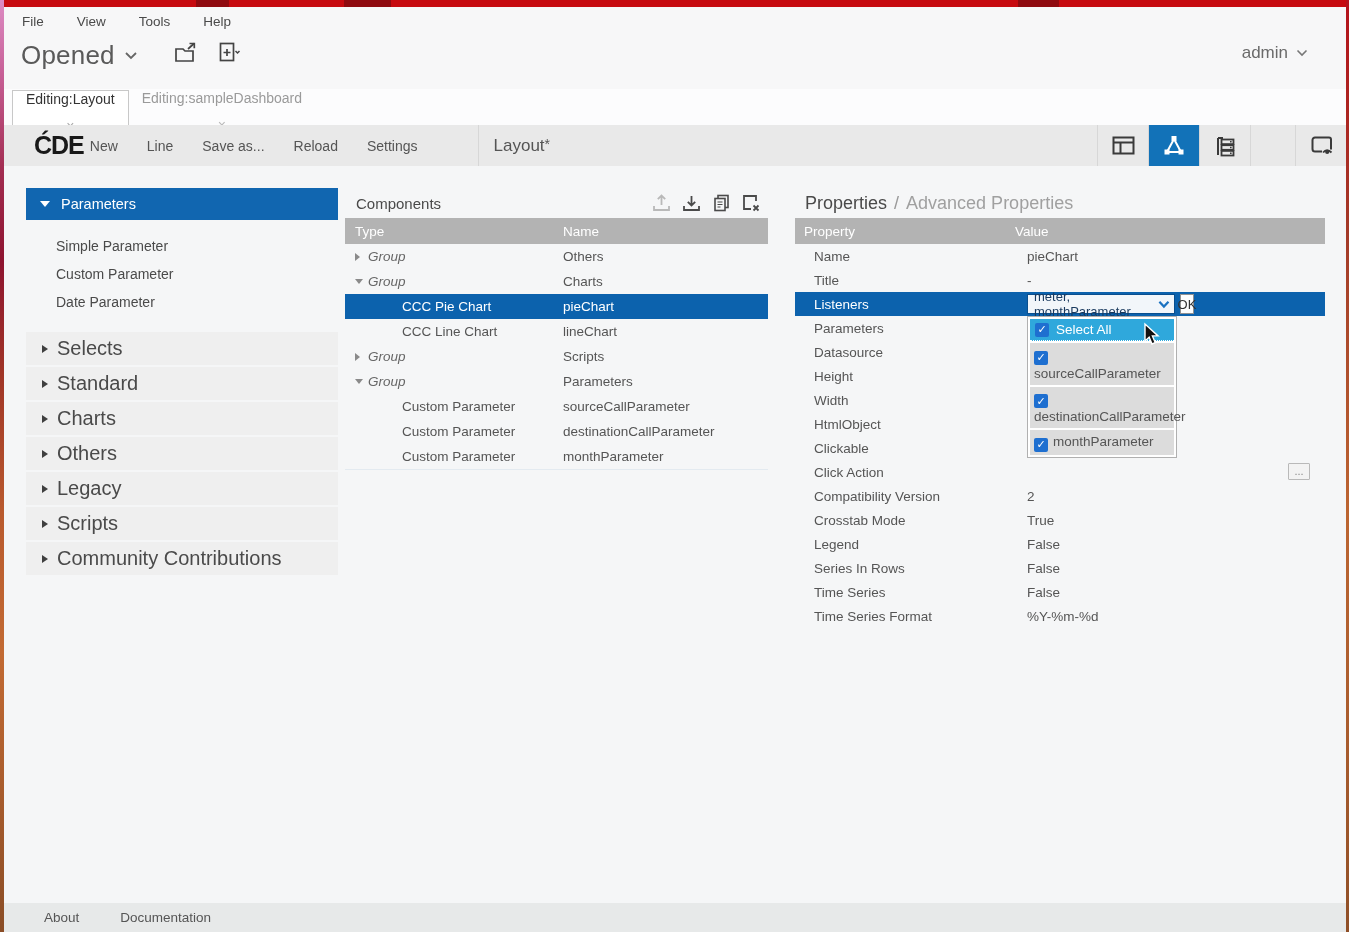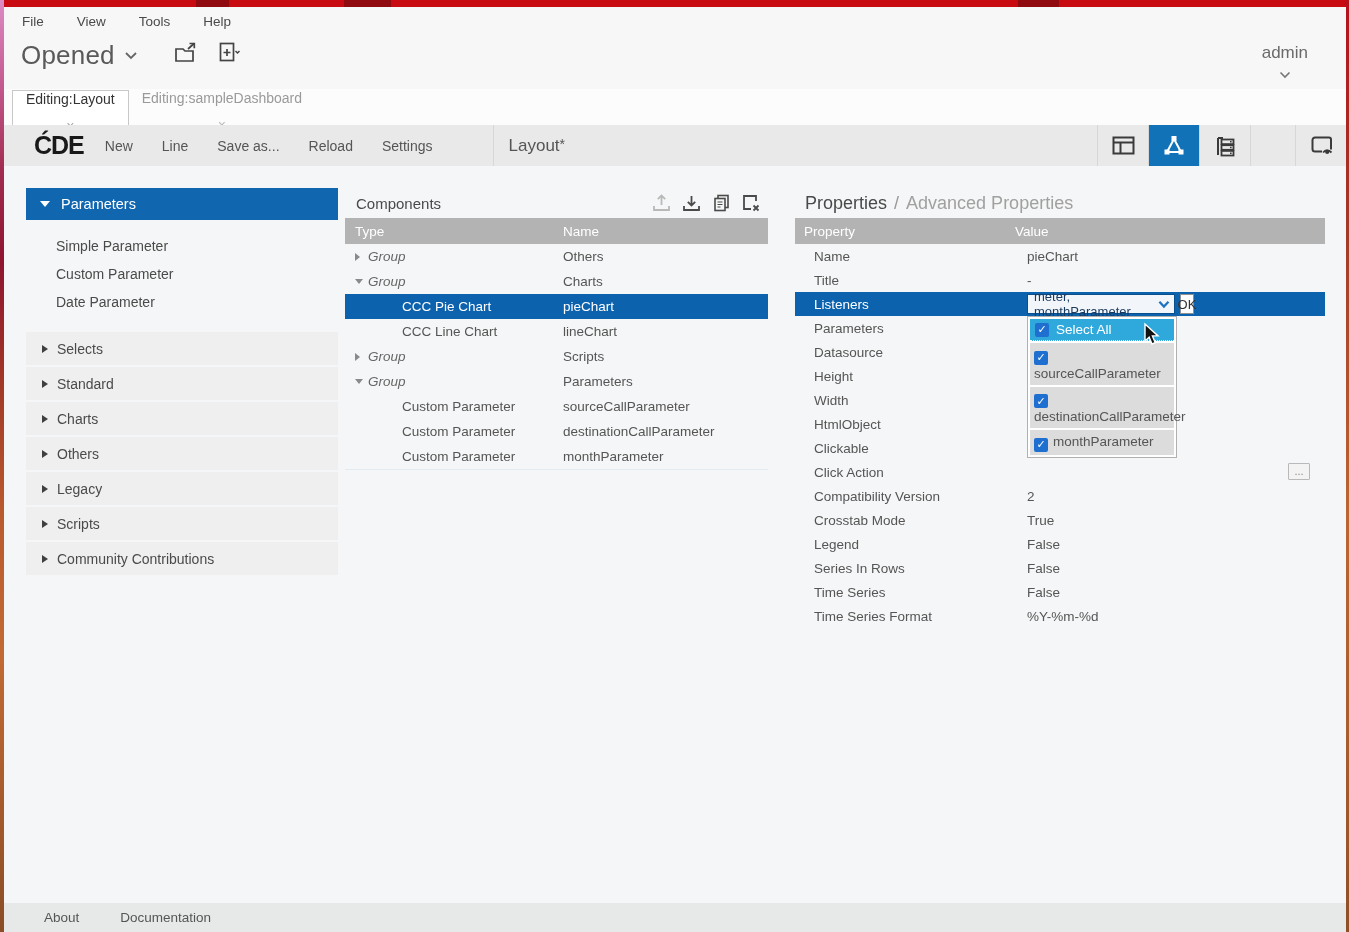--- a/index.html
+++ b/index.html
@@ -18,53 +18,53 @@
     background:linear-gradient(90deg,#c70b10 0%,#c70b10 14.5%,#8f0b10 14.5%,#8f0b10 17%,#c70b10 17%,#c70b10 25.5%,#8f0b10 25.5%,#8f0b10 29%,#c70b10 29%,#c70b10 75.5%,#8f0b10 75.5%,#8f0b10 78.5%,#c70b10 78.5%,#c70b10 100%);}
 
   
   .header{position:absolute;left:4px;right:3px;top:7px;height:82px;background:#f7f7f8;}
   .menubar{display:flex;gap:33px;padding:7px 0 0 18px;font-size:13.5px;color:#4a4a4a;}
   .menubar span{cursor:default;}
   .opened-row{position:relative;height:52px;display:flex;align-items:center;padding-left:17px;}
   .opened-label{font-size:26px;color:#5a5a5a;letter-spacing:.2px;}
   .caret{margin-left:9px;display:inline-block;}
   .hdr-icons{display:flex;align-items:center;gap:18px;margin-left:36px;}
-  .admin{position:absolute;right:38px;top:14px;font-size:17px;color:#6a6a6a;display:flex;align-items:center;gap:8px;flex-direction:column;}
+  .admin{position:absolute;right:38px;top:14px;font-size:17px;color:#6a6a6a;display:flex;align-items:center;gap:8px;}
 
   
   .tabbar{position:absolute;left:4px;right:3px;top:89px;height:36px;background:#fcfcfd;display:flex;align-items:flex-end;}
   .tab{height:35px;display:flex;align-items:center;gap:12px;padding:0 13px;font-size:14px;box-sizing:border-box;flex-direction:column;}
   .tab.active{background:#fff;border:1px solid #c8c8c8;border-bottom:none;color:#333;margin-left:8px;}
   .tab.inactive{color:#9a9a9a;}
   .tab .x{font-size:14px;color:#a8a8a8;line-height:1;}
   .tab.inactive .x{color:#b8b8b8;}
 
   
   .cde-bar{position:absolute;left:4px;right:3px;top:125px;height:41px;background:#e9e9e9;display:flex;align-items:center;}
   .cde-logo{font-size:25px;font-weight:bold;color:#191919;letter-spacing:-1px;margin:0 0 0 30px;position:relative;}
-  .cde-menu{display:flex;gap:29px;margin-left:21px;font-size:14px;color:#555;}
+  .cde-menu{display:flex;gap:29px;margin-left:6px;font-size:14px;color:#555;}
   .vdiv{width:1px;height:41px;background:#d7d7d7;}
   .bar-title-wrap{margin-left:15px;font-size:17px;color:#555;}
   .bar-title-wrap .dirty{color:#555;font-size:14px;vertical-align:top;}
   .persp{margin-left:auto;display:flex;align-items:stretch;height:41px;}
   .persp .pbtn{width:50px;display:flex;align-items:center;justify-content:center;}
   .persp .pbtn.active{background:#1272b8;}
   .persp .spacer{width:44px;}
 
   
   .main{position:absolute;left:4px;right:3px;top:166px;bottom:29px;background:#f5f6f7;}
 
   
   .sidebar{position:absolute;left:22px;top:22px;width:312px;}
   .sb-header{height:32px;background:#1166b0;color:#fff;display:flex;align-items:center;padding-left:14px;gap:11px;font-size:14.5px;}
   .tri-down-w{width:0;height:0;border-left:5px solid transparent;border-right:5px solid transparent;border-top:6px solid #fff;}
   .tri-right-d{width:0;height:0;border-top:4.5px solid transparent;border-bottom:4.5px solid transparent;border-left:6px solid #3f3f3f;}
   .sb-items{padding:12px 0 14px 0;}
   .sb-item{height:28px;display:flex;align-items:center;padding-left:30px;font-size:14px;color:#4a4a4a;}
-  .sb-section{height:33px;margin-top:2px;background:#efefef;display:flex;align-items:center;padding-left:16px;gap:9px;font-size:14px;color:#4a4a4a;}
+  .sb-section{height:33px;margin-top:2px;background:#efefef;display:flex;align-items:center;padding-left:16px;gap:9px;font-size:20px;color:#4a4a4a;}
 
   
   .components{position:absolute;left:341px;top:22px;width:423px;}
   .panel-title{height:30px;display:flex;align-items:center;font-size:15px;color:#4a4a4a;padding-left:11px;}
   .comp-icons{margin-left:auto;display:flex;gap:9px;align-items:center;padding-right:6px;}
   .thead{height:26px;background:#b3b3b3;color:#fff;font-size:13.5px;position:relative;display:flex;align-items:center;}
   .thead .col1{padding-left:10px;}
   .thead .col2{position:absolute;left:218px;}
   .c-rows{border-bottom:1px solid #e3eaf0;}
   .c-row{height:25px;position:relative;display:flex;align-items:center;font-size:13.5px;color:#555;}

